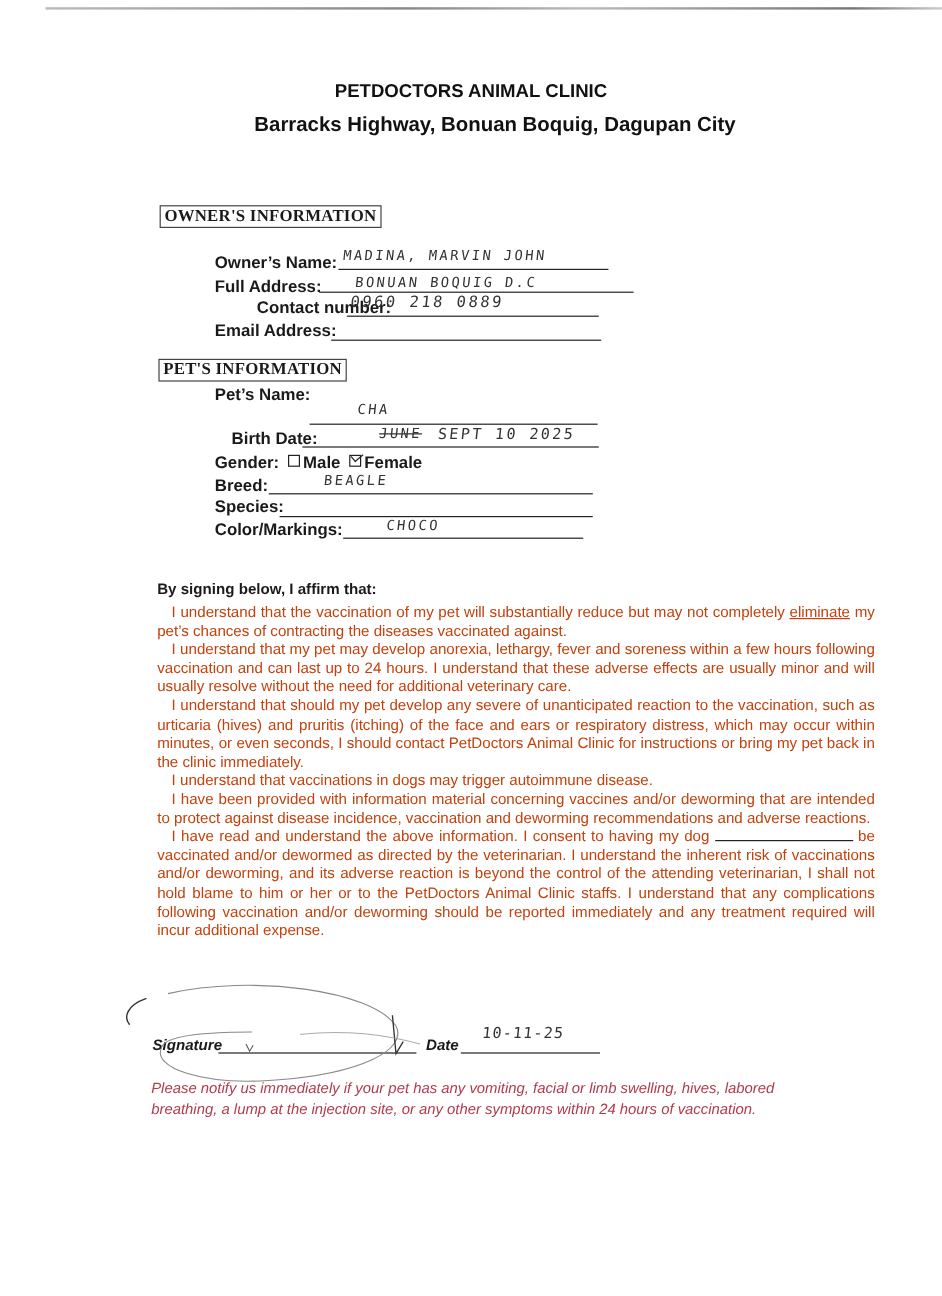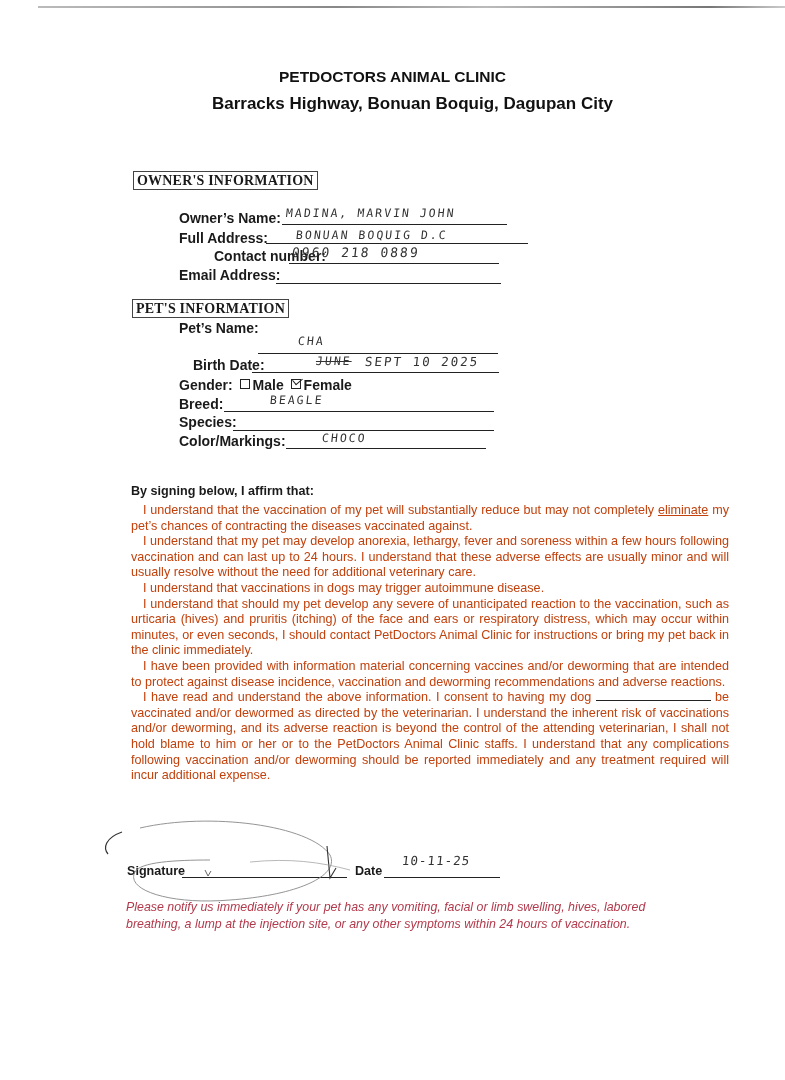--- a/index.html
+++ b/index.html
@@ -22,21 +22,21 @@
     .chk { display:inline-block; width:8px; height:8px; border:1px solid #222; margin:0 3px 0 3px;
            vertical-align:1px; position:relative; }
     .chk.on::after { content:""; position:absolute; left:1px; top:-3px; width:8px; height:5px;
            border-left:1.5px solid #222; border-bottom:1.5px solid #222; transform:rotate(-40deg); }
     .body { position:absolute; left:131px; width:598px; font-size:12.6px; line-height:15.6px; color:#c2410c; }
     .body p { margin:0; text-align:justify; text-align-last:left; }
     .body p.ind { text-indent:12px; }
     .affirm { position:absolute; left:131px; top:484px; font-weight:bold; font-size:12.6px; }
     .u { text-decoration:underline; }
     .blank { display:inline-block; width:115px; border-bottom:1px solid #222; height:10px; }
-    .sig-label, .date-label { position:absolute; font-weight:bold; font-size:12.6px; }
+    .sig-label, .date-label { position:absolute; font-weight:bold; font-size:12.6px;font-style:italic; }
     .note { position:absolute; left:126px; top:899px; width:560px; font-style:italic;
             font-size:12.4px; line-height:17px; color:#b23a4c; }
     svg.scribble { position:absolute; left:0; top:0; pointer-events:none; }
   </style>
 </head>
 <body>
 
 <div class="topline"></div>
 
 <div class="hdr hdr1">PETDOCTORS ANIMAL CLINIC</div>
@@ -87,22 +87,22 @@
 
 <div class="field" style="left:179px; top:433px;">Color/Markings:</div>
 <div class="line" style="left:286px; top:448px; width:200px;"></div>
 <div class="hw" style="left:322px; top:431px;">CHOCO</div>
 
 <div class="affirm">By signing below, I affirm that:</div>
 
 <div class="body" style="top:503px;">
   <p class="ind"><span>I understand that the vaccination of my pet will substantially reduce but may not completely </span><span class="u">eliminate</span><span> my pet’s chances of contracting the diseases vaccinated against.</span></p>
   <p class="ind">I understand that my pet may develop anorexia, lethargy, fever and soreness within a few hours following vaccination and can last up to 24 hours. I understand that these adverse effects are usually minor and will usually resolve without the need for additional veterinary care.</p>
+  <p class="ind">I understand that should my pet develop any severe of unanticipated reaction to the vaccination, such as urticaria (hives) and pruritis (itching) of the face and ears or respiratory distress, which may occur within minutes, or even seconds, I should contact PetDoctors Animal Clinic for instructions or bring my pet back in the clinic immediately.</p>
   <p class="ind">I understand that vaccinations in dogs may trigger autoimmune disease.</p>
-  <p class="ind">I understand that should my pet develop any severe of unanticipated reaction to the vaccination, such as urticaria (hives) and pruritis (itching) of the face and ears or respiratory distress, which may occur within minutes, or even seconds, I should contact PetDoctors Animal Clinic for instructions or bring my pet back in the clinic immediately.</p>
   <p class="ind">I have been provided with information material concerning vaccines and/or deworming that are intended to protect against disease incidence, vaccination and deworming recommendations and adverse reactions.</p>
   <p class="ind"><span>I have read and understand the above information. I consent to having my dog </span><span class="blank"></span><span> be vaccinated and/or dewormed as directed by the veterinarian. I understand the inherent risk of vaccinations and/or deworming, and its adverse reaction is beyond the control of the attending veterinarian, I shall not hold blame to him or her or to the PetDoctors Animal Clinic staffs. I understand that any complications following vaccination and/or deworming should be reported immediately and any treatment required will incur additional expense.</span></p>
 </div>
 
 <div class="sig-label" style="left:127px; top:864px;">Signature</div>
 <div class="line" style="left:182px; top:877px; width:165px;"></div>
 <div class="date-label" style="left:355px; top:864px;">Date</div>
 <div class="line" style="left:384px; top:877px; width:116px;"></div>
 <div class="hw" style="left:402px; top:853px; font-size:12.5px; letter-spacing:1px;">10-11-25</div>
 

